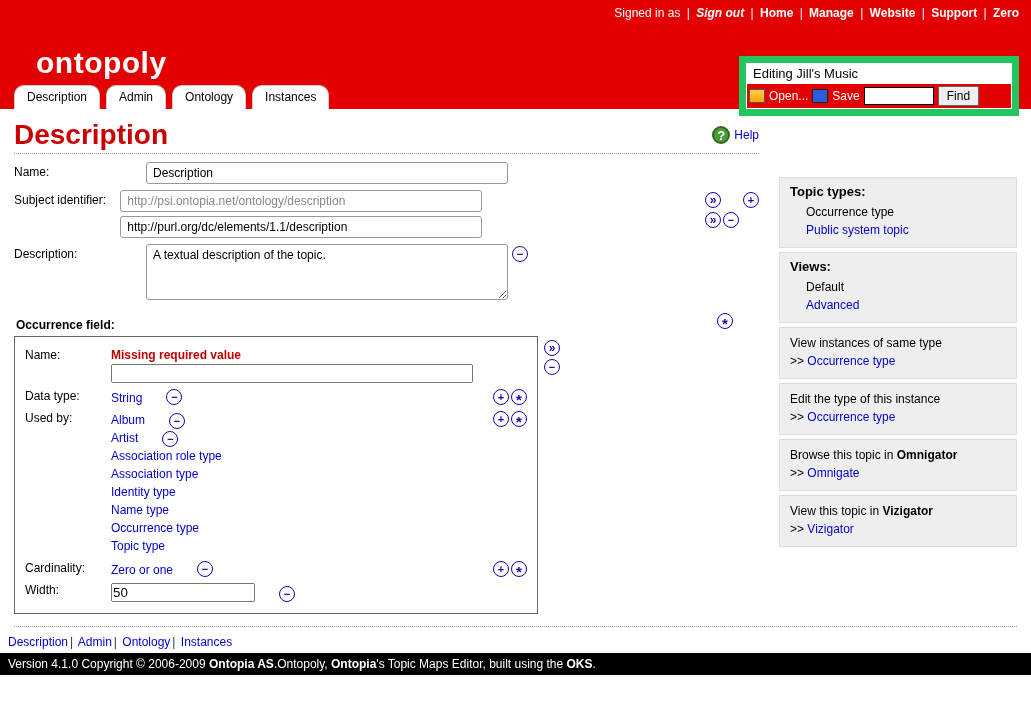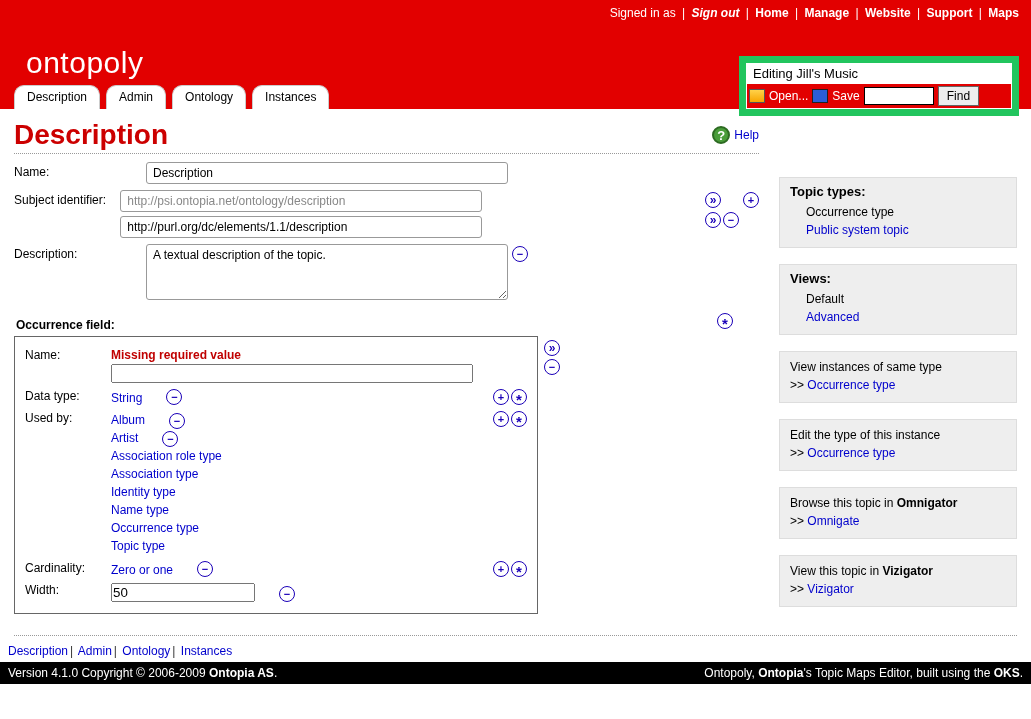--- a/index.html
+++ b/index.html
@@ -6,21 +6,21 @@
   body { font-family: Verdana, Arial, sans-serif; font-size: 12px; background: #fff; width: 1031px; }
   a { color: #0000cc; text-decoration: none; }
 
   
   .header { background: #e20000; min-height: 109px; position: relative; }
   .topnav { position: absolute; top: 6px; right: 12px; color: #fff; font-size: 12px; }
   .topnav span, .topnav a { color: #fff; }
   .topnav .sep { margin: 0 3px; }
   .topnav .bold { font-weight: bold; }
   .topnav .ital { font-style: italic; font-weight: bold; }
-  .logo { color: #fff; font-weight: normal; font-size: 30px; position: absolute; left: 26px; top: 46px; letter-spacing: 0.5px; }
+  .logo { color: #fff; font-weight: bold; font-size: 30px; position: absolute; left: 36px; top: 46px; letter-spacing: 0.5px; }
   .editbox { position: absolute; right: 12px; top: 56px; border: 7px solid #22c55e; background: #fff; padding: 1px; width: 280px; }
   .editbox .title { background: #fff; padding: 2px 6px 3px 6px; font-size: 13px; }
   .editbox .bar { background: #e20000; display: flex; align-items: center; padding: 2px 2px; gap: 4px; }
   .editbox .ic { width: 16px; height: 14px; display: inline-block; }
   .ic-folder { background: linear-gradient(#ffd24a,#f7a500); border:1px solid #555; }
   .ic-disk { background: #2b5dd7; border:1px solid #222; }
   .editbox .lbl { color:#fff; font-size:12px; }
   .editbox input.find { width: 70px; height: 18px; border:1px solid #000; background:#fff; padding:0 3px; font-size:11px; }
   .editbox button.findbtn { height: 20px; font-size: 12px; padding: 0 8px; border:1px solid #666; background:#eee; }
 
@@ -59,50 +59,50 @@
   .panelrow .plbl { width: 86px; }
   .panelrow .pval { flex:1; }
   .panelrow .picons { display:flex; gap:2px; }
   .panelrow .pval input.txt { width: 362px; }
   .panelrow .pval input.txt.small { width: 144px; }
   .req { color:#c00000; font-weight:bold; margin-bottom:2px; }
   .linklist a { display:block; line-height: 1.5; }
   .withic { display:flex; align-items:flex-end; gap:24px;}
 
   
-  .sidebox { background:#eee; border:1px solid #ddd; margin-bottom: 16px; padding: 6px 10px 8px 10px; }
+  .sidebox { background:#eee; border:1px solid #ddd; margin-bottom: 4px; padding: 6px 10px 8px 10px; }
   .sidebox h4 { font-size: 13px; font-weight: bold; margin-bottom: 4px; }
   .sidebox .indent { padding-left: 16px; line-height:1.5; }
   .sidebox .line { padding: 2px 0; }
   .arrow::before { content: ">> "; white-space: pre; }
 
   
   .bottomnav { padding: 4px 8px; font-size:12px; }
   .bottomnav .sep2 { color:#333; margin: 0 2px; }
-  .blackbar { background:#000; color:#fff; display:flex; justify-content:space-between; padding: 4px 8px; font-size:12px; }
+  .blackbar { background:#000; color:#fff; display:flex; justify-content:flex-start; padding: 4px 8px; font-size:12px; }
   .blackbar b { font-weight:bold; }
 </style>
 </head>
 <body>
 
 <div class="header">
   <div class="topnav">
     <span>Signed in as</span>
     <span class="sep"> | </span>
     <a href="#" class="ital">Sign out</a>
     <span class="sep"> | </span>
     <a href="#" class="bold">Home</a>
     <span class="sep"> | </span>
     <a href="#" class="bold">Manage</a>
     <span class="sep"> | </span>
     <a href="#" class="bold">Website</a>
     <span class="sep"> | </span>
     <a href="#" class="bold">Support</a>
     <span class="sep"> | </span>
-    <a href="#" class="bold">Maps</a>
+    <a href="#" class="bold">Zero</a>
   </div>
   <div class="logo">ontopoly</div>
   <div class="editbox">
     <div class="title">Editing Jill's Music</div>
     <div class="bar">
       <span class="ic ic-folder"></span>
       <span class="lbl">Open...</span>
       <span class="ic ic-disk"></span>
       <span class="lbl">Save</span>
       <input class="find" type="text" style="">

